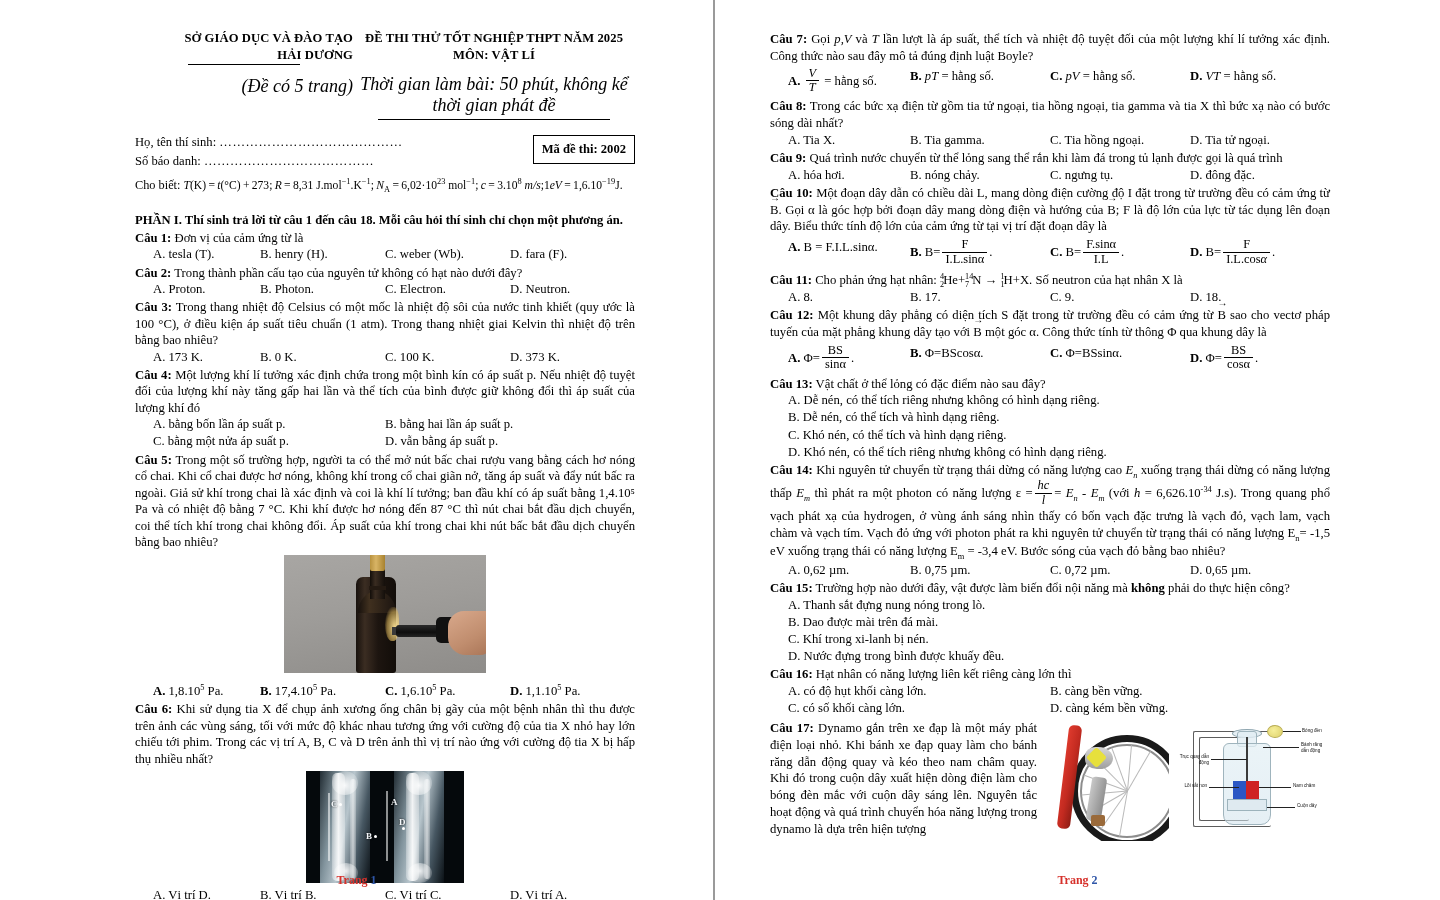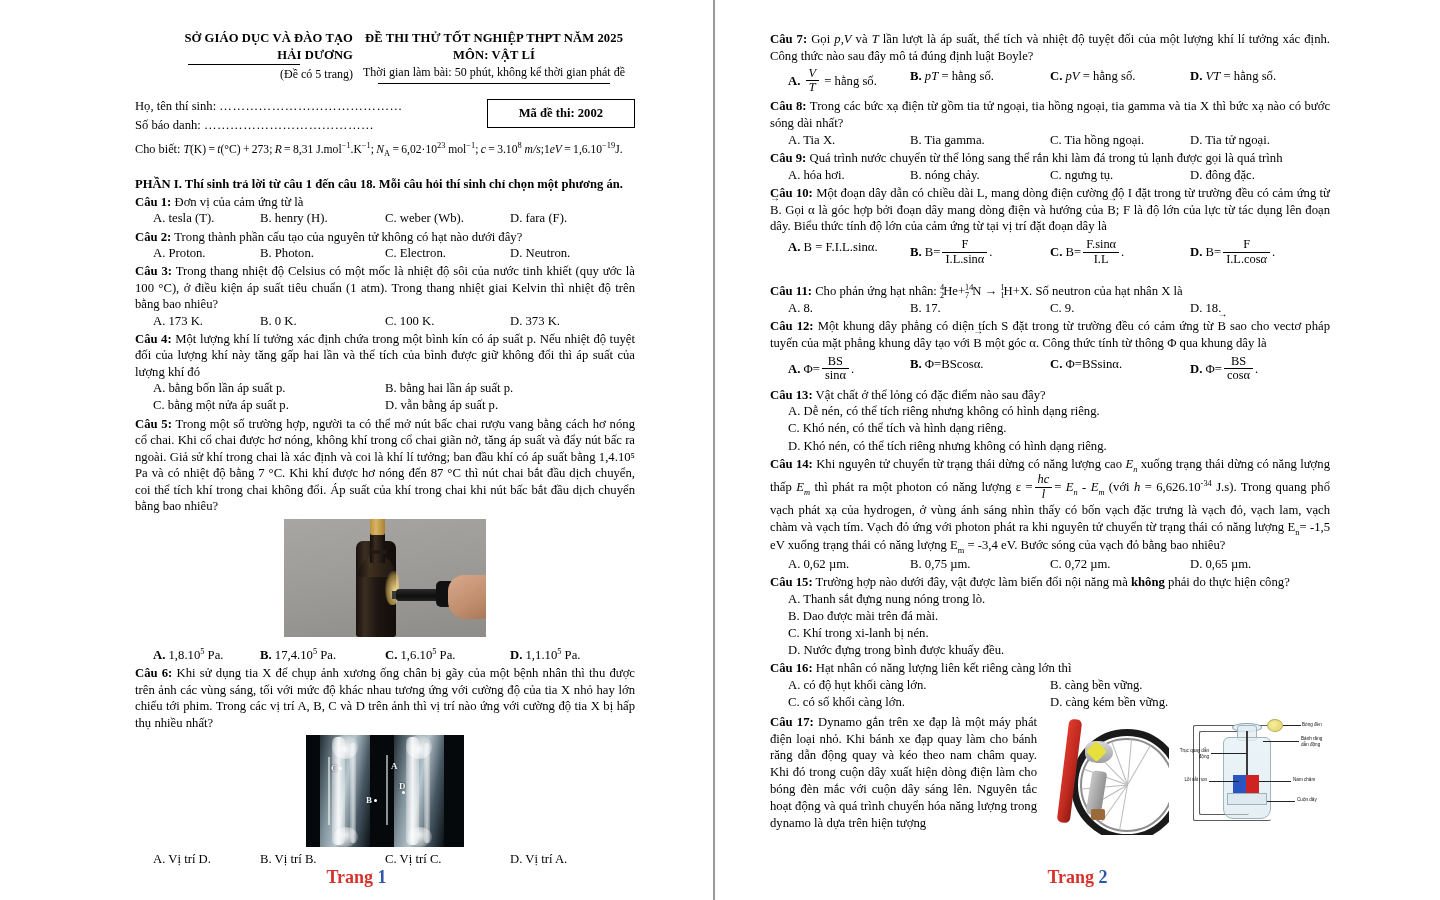--- a/index.html
+++ b/index.html
@@ -25,30 +25,30 @@
   .col-right { width: 725px; }
 
   .inner-left  { position: absolute; left: 135px; top: 30px; width: 500px; }
   .inner-right { position: absolute; left: 55px;  top: 30px; width: 560px; }
 
   
   .hdr { display: flex; width: 500px; }
   .hdr-l { width: 218px; text-align: right; }
   .hdr-r { width: 282px; text-align: center; }
   .hdr-bold { font-weight: bold; font-size: 12.6px; line-height: 1.32; letter-spacing: .1px; }
-  .hdr-sub  { font-size: 12px; margin-top: 2px; }
+  .hdr-sub  { font-style: italic; font-size: 18px; margin-top: 11px; }
   .rule-s { width: 112px; height: 1px; background: #000; margin: 1px auto 0; }
   .rule-l { width: 232px; height: 1px; background: #000; margin: 3px auto 0; }
 
   .idblock { margin-top: 13px; position: relative; font-size: 12.6px; line-height: 1.5; }
   .dots { letter-spacing: .5px; }
   .codebox {
     position: absolute; right: 0; top: 2px;
     border: 1.4px solid #000;
-    padding: 4px 31px;
+    padding: 4px 8px;
     font-weight: bold; font-size: 12.6px;
     background: #fff;
   }
   .chobiet { font-size: 12.3px; margin-top: 5px; white-space: nowrap; }
 
   .phan { font-weight: bold; font-size: 12.6px; margin-top: 16px; margin-bottom: 2px; }
 
   
   .q { font-size: 12.7px; line-height: 1.30; text-align: justify; margin-top: 1px; }
   .q-r { font-size: 12.7px; line-height: 1.32; text-align: justify; margin-top: 1px; }
@@ -233,21 +233,21 @@
     border: 1px solid #b9ad55; border-radius: 50%;
   }
   .dyn-wire { position: absolute; border: 1.1px solid #5c5c5c; border-radius: 2px; }
   .dlbl {
     position: absolute; font-family: "Liberation Sans", sans-serif;
     font-size: 4.6px; color: #111; line-height: 1.25;
   }
   .dlead { position: absolute; background: #222; height: 1px; }
 
   .ftr { position: absolute; bottom: 12px; width: 100%; text-align: center;
-         font-weight: bold; font-size: 18px; }
+         font-weight: bold; font-size: 12px; }
   .ftr .t { color: #d6312b; }
   .ftr .n { color: #2f56a8; }
   .ftr-left  { left: 0; }
   .ftr-right { left: 0; }
 </style>
 </head>
 <body>
 
 <div class="page-wrap">
 
@@ -444,21 +444,21 @@
         <span class="qlabel">Câu 10:</span>
         Một đoạn dây dẫn có chiều dài L, mang dòng điện cường độ I đặt trong từ trường đều có cảm ứng từ <span class="vecB">B</span>. Gọi α là góc hợp bởi đoạn dây mang dòng điện và hướng của <span class="vecB">B</span>; F là độ lớn của lực từ tác dụng lên đoạn dây. Biểu thức tính độ lớn của cảm ứng từ tại vị trí đặt đoạn dây là
       </div>
       <div class="opts o4" style="margin-top:4px;">
         <div><span class="ob">A.</span> B = F.I.L.sinα.</div>
         <div><span class="ob">B.</span> B=<span class="frac"><span class="num">F</span><span class="den">I.L.sinα</span></span>.</div>
         <div><span class="ob">C.</span> B=<span class="frac"><span class="num">F.sinα</span><span class="den">I.L</span></span>.</div>
         <div><span class="ob">D.</span> B=<span class="frac"><span class="num">F</span><span class="den">I.L.cos<i class="v">α</i></span></span>.</div>
       </div>
 
-      <div class="q-r" style="margin-top:16px;">
+      <div class="q-r" style="margin-top:5px;">
         <span class="qlabel">Câu 11:</span>
         Cho phản ứng hạt nhân: <span class="nuc"><span>4</span><span>2</span></span><span style="font-size:12.7px;">He</span>+<span class="nuc"><span>14</span><span>7</span></span><span style="font-size:12.7px;">N</span> → <span class="nuc"><span>1</span><span>1</span></span><span style="font-size:12.7px;">H</span>+X. Số neutron của hạt nhân X là
       </div>
       <div class="opts o4">
         <div>A. 8.</div>
         <div>B. 17.</div>
         <div>C. 9.</div>
         <div>D. 18.</div>
       </div>
 
@@ -472,20 +472,21 @@
         <div><span class="ob">C.</span> Φ=BSsinα.</div>
         <div><span class="ob">D.</span> Φ=<span class="frac"><span class="num">BS</span><span class="den">cosα</span></span>.</div>
       </div>
 
       <div class="q-r" style="margin-top:3px;">
         <span class="qlabel">Câu 13:</span>
         <span>Vật chất ở thể lỏng có đặc điểm nào sau đây?</span>
       </div>
       <div class="opt-stack">
         <div>A. Dễ nén, có thể tích riêng nhưng không có hình dạng riêng.</div>
+        <div>B. Dễ nén, có thể tích và hình dạng riêng.</div>
         <div>C. Khó nén, có thể tích và hình dạng riêng.</div>
         <div>D. Khó nén, có thể tích riêng nhưng không có hình dạng riêng.</div>
       </div>
 
       <div class="q-r">
         <span class="qlabel">Câu 14:</span>
         Khi nguyên tử chuyển từ trạng thái dừng có năng lượng cao <i class="v">E<sub class="s">n</sub></i> xuống trạng thái dừng có năng lượng thấp <i class="v">E<sub class="s">m</sub></i> thì phát ra một photon có năng lượng ε =<span class="frac"><span class="num"><i class="v">hc</i></span><span class="den"><i class="v">l</i></span></span>= <i class="v">E<sub class="s">n</sub></i> - <i class="v">E<sub class="s">m</sub></i> (với <i class="v">h</i> = 6,626.10<sup class="s">-34</sup> J.s). Trong quang phổ vạch phát xạ của hydrogen, ở vùng ánh sáng nhìn thấy có bốn vạch đặc trưng là vạch đỏ, vạch lam, vạch chàm và vạch tím. Vạch đỏ ứng với photon phát ra khi nguyên tử chuyển từ trạng thái có năng lượng E<sub class="s">n</sub>= -1,5 eV xuống trạng thái có năng lượng E<sub class="s">m</sub> = -3,4 eV. Bước sóng của vạch đỏ bằng bao nhiêu?
       </div>
       <div class="opts o4">
         <div>A. 0,62 µm.</div>

